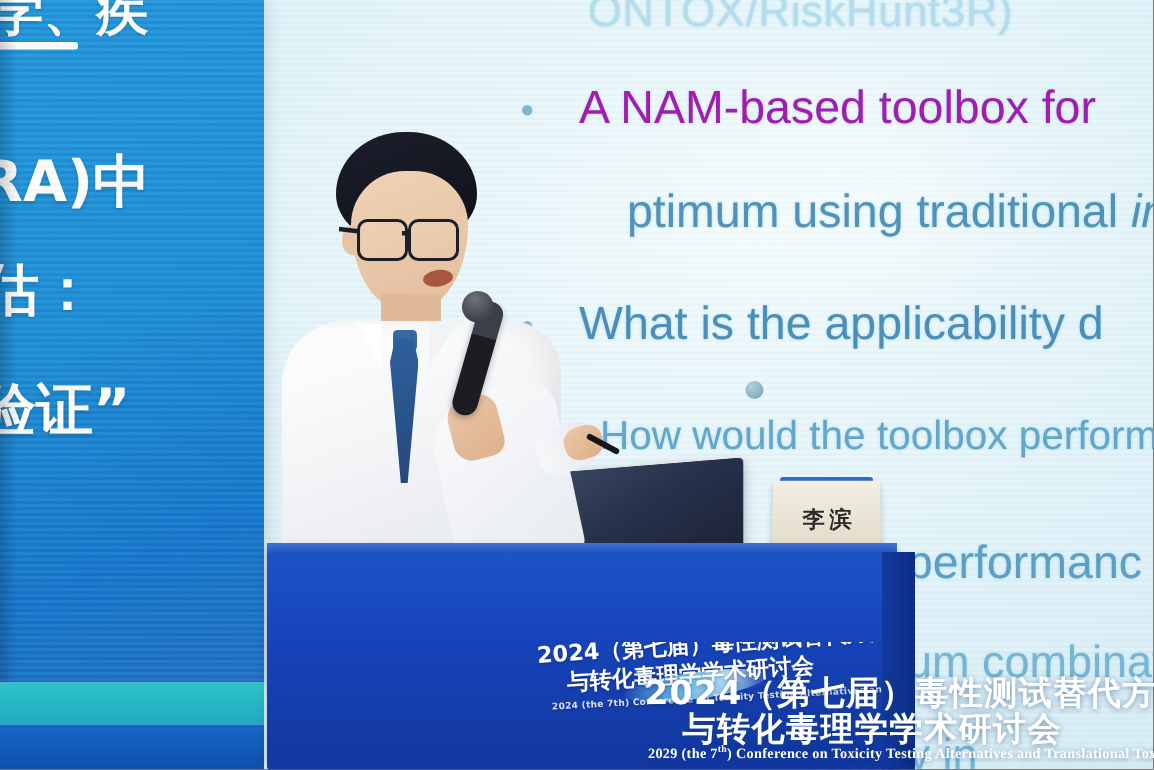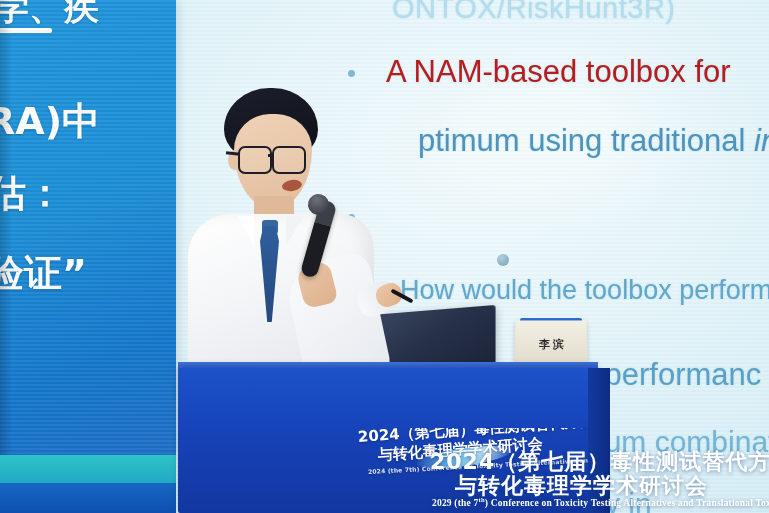--- a/index.html
+++ b/index.html
@@ -17,21 +17,21 @@
     background:repeating-linear-gradient(to bottom,rgba(255,255,255,0.06) 0 2px,rgba(0,0,0,0.015) 2px 4px);
     pointer-events:none;
   }
   .slide-text{
     position:absolute;color:#5a9fc4;white-space:nowrap;
     font-family:"Liberation Sans",sans-serif;font-weight:400;
     text-shadow:0 0 2px rgba(160,215,235,.8);
   }
   .st-hdr{left:392px;top:-8px;font-size:29px;color:#b3dcec;letter-spacing:.5px;}
   .bullet-dot{position:absolute;width:7px;height:7px;border-radius:50%;background:#7fb8d6;}
-  .st-1{left:386px;top:54px;font-size:31px;color:#b91c1c;}
+  .st-1{left:386px;top:54px;font-size:31px;color:#a21caf;}
   .st-2{left:418px;top:123px;font-size:31px;color:#4f93bb;}
   .st-2 i{font-style:italic;}
   .st-3{left:386px;top:198px;font-size:31px;color:#4a8fba;}
   .st-4{left:400px;top:275px;font-size:27px;color:#62a6c9;}
   .st-5{left:527px;top:357px;font-size:31px;color:#5c9fc4;}
   .st-6{left:548px;top:425px;font-size:30px;color:#6fb0d2;opacity:.92;}
   .st-7{left:540px;top:487px;font-size:30px;color:#6aacd0;opacity:.88;}
 
   
   .screen-left{
@@ -133,21 +133,21 @@
     background:linear-gradient(to bottom,#f3efe4,#e2dccb);
     transform:perspective(200px) rotateX(7deg);
     border-radius:2px 2px 0 0;box-shadow:0 2px 5px rgba(0,0,0,.2);
   }
   .nameplate-top{
     position:absolute;left:520px;top:318px;width:62px;height:11px;
     background:linear-gradient(to bottom,#2e6fd6,#1a50bb);border-radius:2px;
   }
   .nameplate-name{
     position:absolute;left:534px;top:337px;width:38px;text-align:center;
-    color:#2b2b2b;font-size:11px;font-weight:700;letter-spacing:3px;
+    color:#2b2b2b;font-size:15px;font-weight:700;letter-spacing:3px;
     font-family:"DejaVu Sans",sans-serif;
   }
 
   
   .bottle{
     position:absolute;left:325px;top:312px;width:22px;height:60px;
     background:linear-gradient(to right,rgba(225,243,250,.85),rgba(175,215,235,.65),rgba(235,248,252,.9));
     border-radius:4px 4px 3px 3px;box-shadow:0 0 4px rgba(255,255,255,.6);
   }
   .bottle-cap{
@@ -256,20 +256,21 @@
   <div class="screen-right"></div>
   <div class="glow"></div>
 
   <div class="slide-text st-hdr">ONTOX/RiskHunt3R)</div>
 
   <div class="bullet-dot" style="left:348px;top:70px;"></div>
   <div class="slide-text st-1">A NAM-based toolbox for</div>
   <div class="slide-text st-2"><span>ptimum using traditional </span><i>in</i></div>
 
   <div class="bullet-dot" style="left:348px;top:214px;"></div>
+  <div class="slide-text st-3">What is the applicability d</div>
 
   <div class="slide-text st-4">How would the toolbox perform</div>
   <div class="slide-text st-5">d the performanc</div>
   <div class="slide-text st-6">ptimum combinat</div>
   <div class="slide-text st-7">safety in</div>
 
   <div class="wall-dot"></div>
 
   <div class="screen-left">
     <div class="cn cn-0">学、疾</div>

